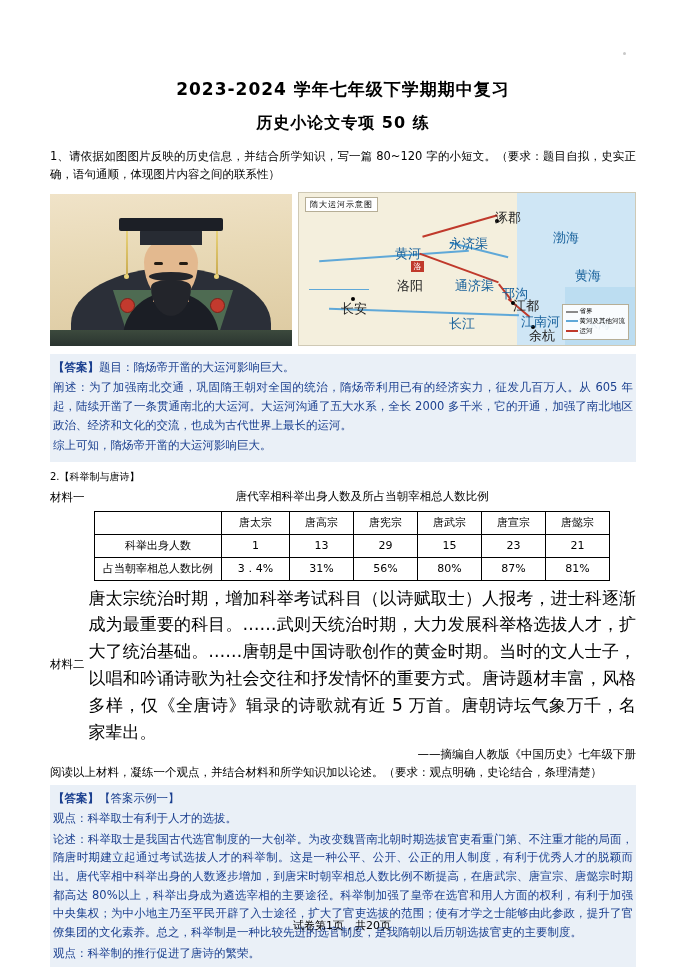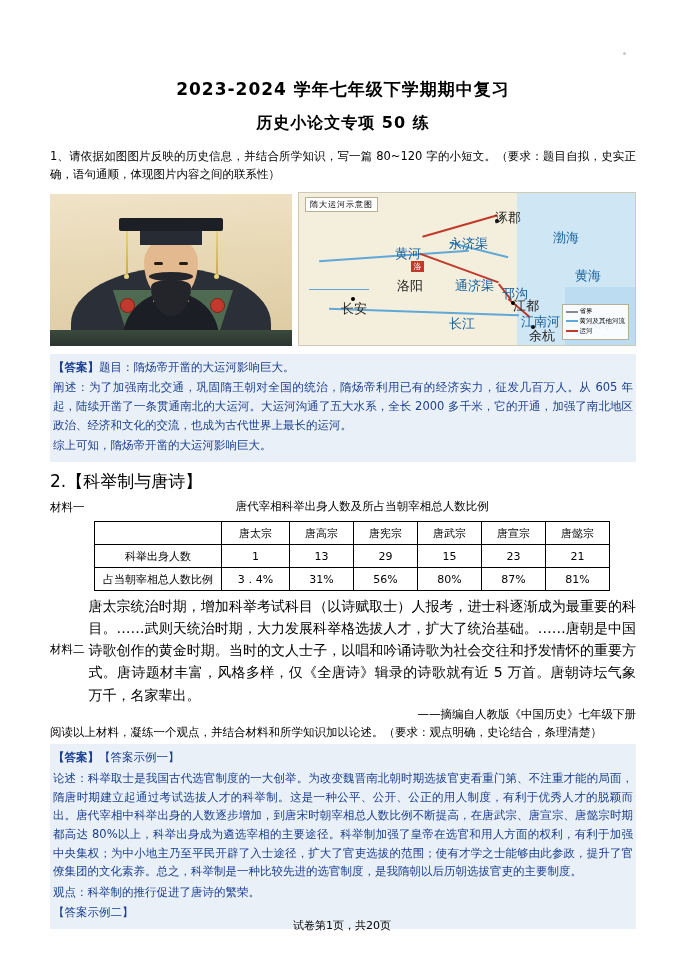--- a/index.html
+++ b/index.html
@@ -289,21 +289,21 @@
   }
   .answer-block p {
     margin: 0 0 2px 0;
     font-size: 11.5px;
     line-height: 1.62;
     color: #1a3f8f;
     text-align: justify;
   }
   .ans-tag { color: #1a3f8f; font-weight: bold; }
   .sec-head {
-    font-size: 17px;
+    font-size: 10px;
     margin: 0 0 4px 0;
     line-height: 1.5;
   }
   .material-row {
     display: flex;
     align-items: center;
     gap: 4px;
     font-size: 11.5px;
     line-height: 1.55;
   }
@@ -329,21 +329,21 @@
     text-align: center;
     padding: 3px 2px;
     font-weight: normal;
     height: 16px;
   }
   table.data td.rowhead {
     width: 122px;
     text-align: center;
   }
   .mat2 {
-    font-size: 14px;
+    font-size: 17px;
     line-height: 1.58;
     text-align: justify;
     margin: 3px 0 0 0;
   }
   .src-line {
     font-size: 11.5px;
     text-align: right;
     margin: 1px 0 2px 0;
   }
   .instr {
@@ -506,20 +506,21 @@
     <div class="material-row">
       <span class="material-label">材料二</span>
       <span class="mat2" style="margin:0;">唐太宗统治时期，增加科举考试科目（以诗赋取士）人报考，进士科逐渐成为最重要的科目。……武则天统治时期，大力发展科举格选拔人才，扩大了统治基础。……唐朝是中国诗歌创作的黄金时期。当时的文人士子，以唱和吟诵诗歌为社会交往和抒发情怀的重要方式。唐诗题材丰富，风格多样，仅《全唐诗》辑录的诗歌就有近 5 万首。唐朝诗坛气象万千，名家辈出。</span>
     </div>
 
     <p class="src-line">——摘编自人教版《中国历史》七年级下册</p>
     <p class="instr">阅读以上材料，凝练一个观点，并结合材料和所学知识加以论述。（要求：观点明确，史论结合，条理清楚）</p>
 
     <div class="answer-block">
       <p><span class="ans-tag">【答案】</span><span>【答案示例一】</span></p>
+      <p><span>观点：</span><span>科举取士有利于人才的选拔。</span></p>
       <p><span>论述：</span><span>科举取士是我国古代选官制度的一大创举。为改变魏晋南北朝时期选拔官吏看重门第、不注重才能的局面，隋唐时期建立起通过考试选拔人才的科举制。这是一种公平、公开、公正的用人制度，有利于优秀人才的脱颖而出。唐代宰相中科举出身的人数逐步增加，到唐宋时朝宰相总人数比例不断提高，在唐武宗、唐宣宗、唐懿宗时期都高达 80%以上，科举出身成为遴选宰相的主要途径。科举制加强了皇帝在选官和用人方面的权利，有利于加强中央集权；为中小地主乃至平民开辟了入士途径，扩大了官吏选拔的范围；使有才学之士能够由此参政，提升了官僚集团的文化素养。总之，科举制是一种比较先进的选官制度，是我隋朝以后历朝选拔官吏的主要制度。</span></p>
       <p><span>观点：</span><span>科举制的推行促进了唐诗的繁荣。</span></p>
       <p>【答案示例二】</p>
     </div>
 
   </div>
 
   <div class="footer">试卷第1页，共20页</div>
 </div>
 

